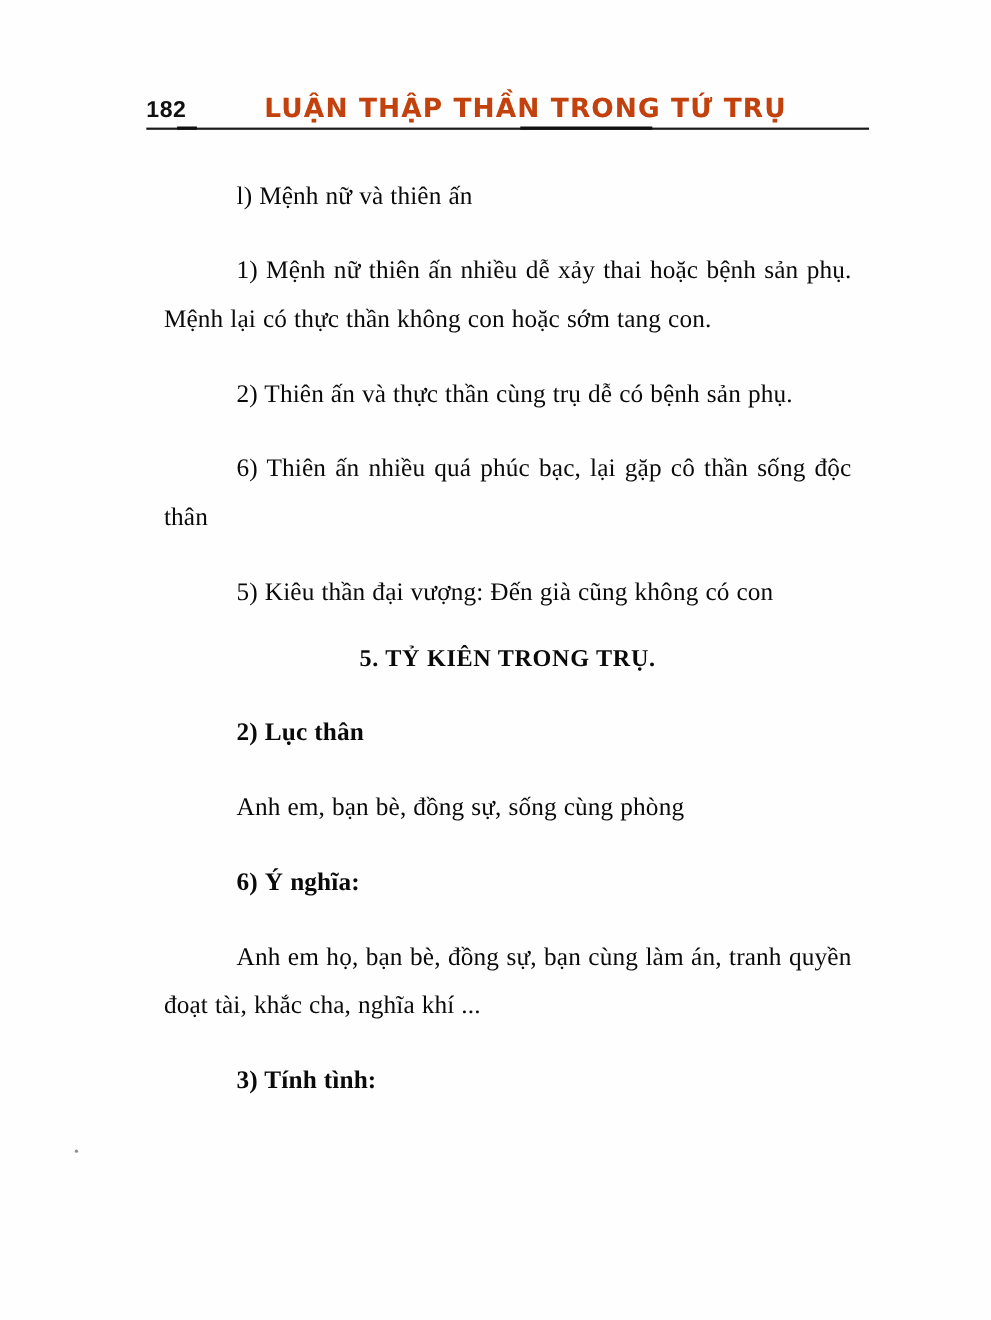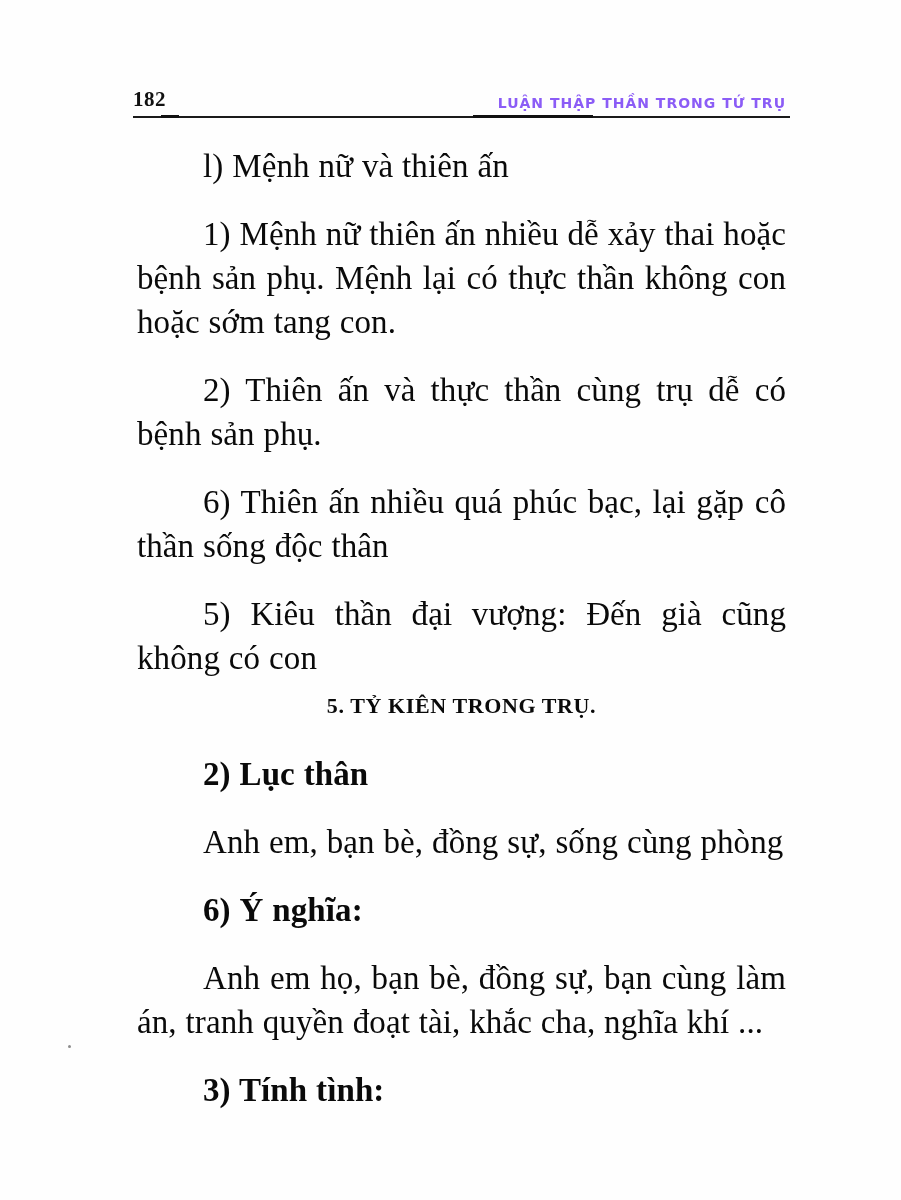--- a/index.html
+++ b/index.html
@@ -27,35 +27,35 @@
   .header {
     position: absolute;
     left: 133px;
     top: 76px;
     width: 657px;
     height: 34px;
     display: flex;
     align-items: flex-end;
   }
   .folio {
-    font-family: Liberation Serif, serif;
+    font-family: Liberation Sans, sans-serif;
     font-size: 21px;
     font-weight: 700;
     letter-spacing: 0.5px;
     color: #111;
     line-height: 1;
   }
   .running-title {
     flex: 1;
-    text-align: right;
+    text-align: center;
     font-family: "DejaVu Sans", "Liberation Sans", sans-serif;
-    font-size: 14px;
+    font-size: 24px;
     font-weight: 700;
     letter-spacing: 1.0px;
-    color: #8b5cf6;
+    color: #c2410c;
     line-height: 1;
     padding-right: 4px;
   }
 
   .header-rule {
     position: absolute;
     left: 133px;
     top: 116px;
     width: 657px;
     height: 2px;
@@ -75,22 +75,22 @@
 
   
   .column {
     position: absolute;
     left: 133px;
     top: 140px;
     width: 657px;
   }
 
   p.body {
-    margin: 4px;
-    font-size: 33px;
+    margin: 16px;
+    font-size: 23px;
     line-height: 44px;
     text-align: justify;
     text-align-last: left;
     letter-spacing: 0.1px;
     word-spacing: 0.5px;
   }
   p.indent {
     text-indent: 66px;
   }
   p.gap-sm { margin-top: 14px; }

